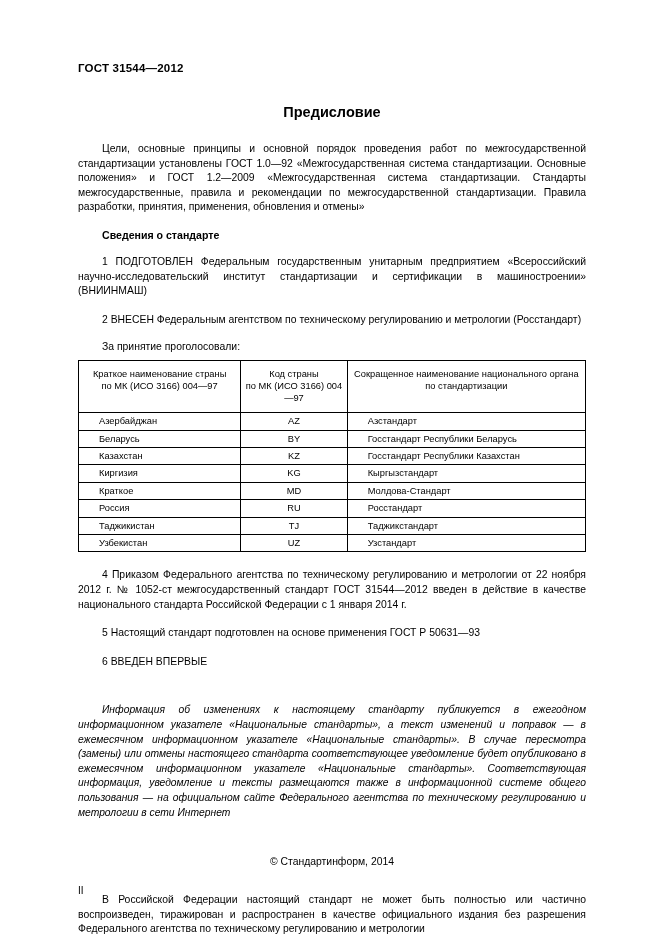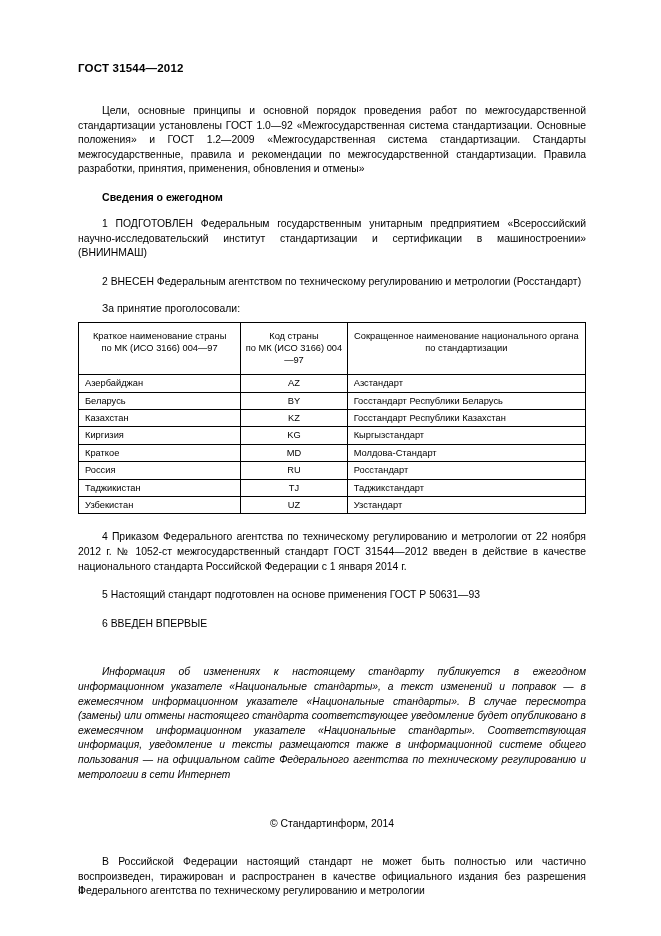--- a/index.html
+++ b/index.html
@@ -63,21 +63,21 @@
     border-collapse: collapse;
     width: 100%;
     margin: 0 0 16px 0;
     table-layout: fixed;
   }
   table.countries th,
   table.countries td {
     border: 1px solid #000000;
     font-size: 9.3px;
     line-height: 12.4px;
-    padding: 2px 6px;
+    padding: 2px 20px;
     vertical-align: top;
   }
   table.countries th {
     text-align: center;
     font-weight: normal;
     padding: 8px 4px;
     line-height: 11.6px;
   }
   table.countries col.c1 { width: 32%; }
   table.countries col.c2 { width: 21%; }
@@ -114,24 +114,25 @@
   }
 </style>
 </head>
 <body>
 
 <div class="page">
   <div class="content">
 
     <div class="header-code">ГОСТ 31544—2012</div>
 
+    <div class="doc-title">Предисловие</div>
 
     <p class="para">Цели, основные принципы и основной порядок проведения работ по межгосударственной стандартизации установлены ГОСТ 1.0—92 «Межгосударственная система стандартизации. Основные положения» и ГОСТ 1.2—2009 «Межгосударственная система стандартизации. Стандарты межгосударственные, правила и рекомендации по межгосударственной стандартизации. Правила разработки, принятия, применения, обновления и отмены»</p>
 
-    <div class="subhead">Сведения о ежегодном</div>
+    <div class="subhead">Сведения о стандарте</div>
 
     <p class="para">1  ПОДГОТОВЛЕН Федеральным государственным унитарным предприятием «Всероссийский научно-исследовательский институт стандартизации и сертификации в машиностроении» (ВНИИНМАШ)</p>
     <p class="para">2  ВНЕСЕН Федеральным агентством по техническому регулированию и метрологии (Росстандарт)</p>
 
     <div class="vote-lead">За принятие проголосовали:</div>
 
     <table class="countries">
       <colgroup>
         <col class="c1">
           <col class="c2">

